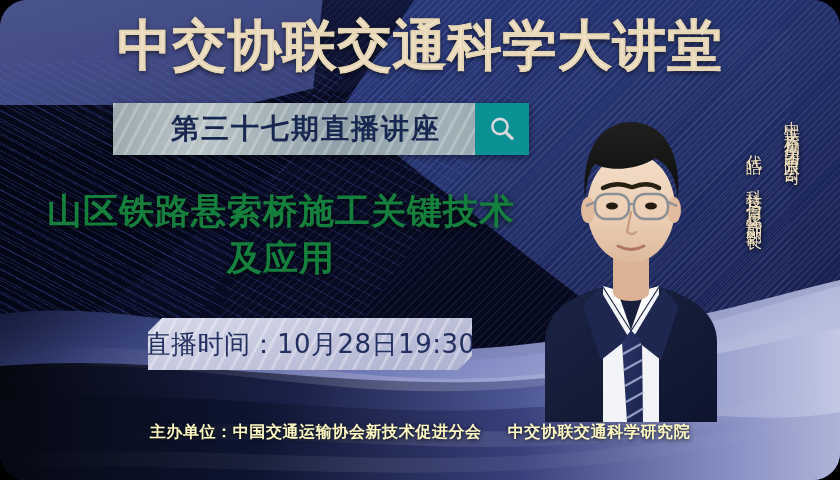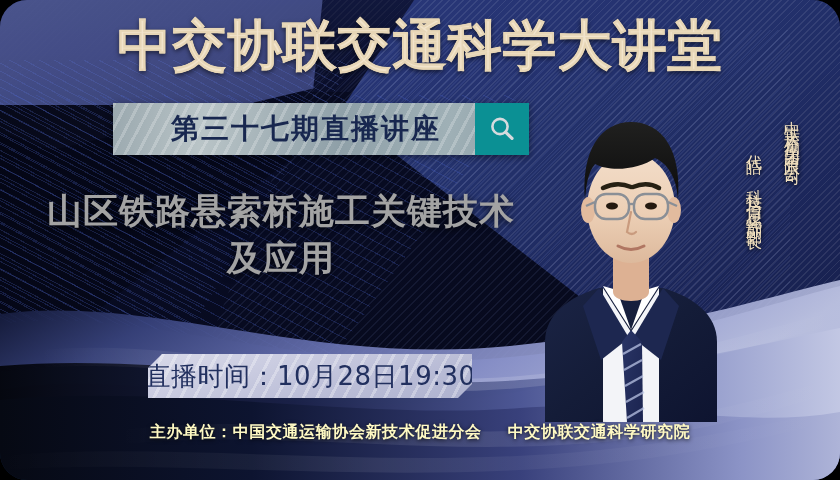--- a/index.html
+++ b/index.html
@@ -149,37 +149,36 @@
 
   
   .main-title{
     position:absolute;top:188px;left:26px;
     width:510px;
     text-align:center;
     font-size:35px;
     line-height:47px;
     font-weight:700;
     letter-spacing:1px;
-    color:#a3a3a3;
+    color:#15803d;
     font-family:"DejaVu Sans","Liberation Sans",sans-serif;
     text-shadow:0 2px 6px rgba(0,0,0,.75);
     z-index:6;
   }
   .main-title .ln2{display:block;}
 
   
   .time-bar{
     position:absolute;top:318px;left:148px;
-    width:324px;height:44px;
+    width:324px;height:52px;
     display:flex;align-items:center;justify-content:center;
     background:linear-gradient(165deg,#d7d8e8 0%,#c9cbe0 35%,#b9bcd6 70%,#aeb2cf 100%);
     clip-path:polygon(14px 0, 100% 0, 100% calc(100% - 14px), calc(100% - 14px) 100%, 0 100%, 0 14px);
     z-index:6;
     box-shadow:0 3px 9px rgba(0,0,0,.5);
-    margin-top:36px;
   }
   .time-bar .sheen{
     position:absolute;inset:0;
     background:repeating-linear-gradient(118deg,
         rgba(255,255,255,0.30) 0px, rgba(255,255,255,0.30) 3px,
         rgba(255,255,255,0) 3px, rgba(255,255,255,0) 12px);
     pointer-events:none;
   }
   .time-text{
     position:relative;z-index:2;

